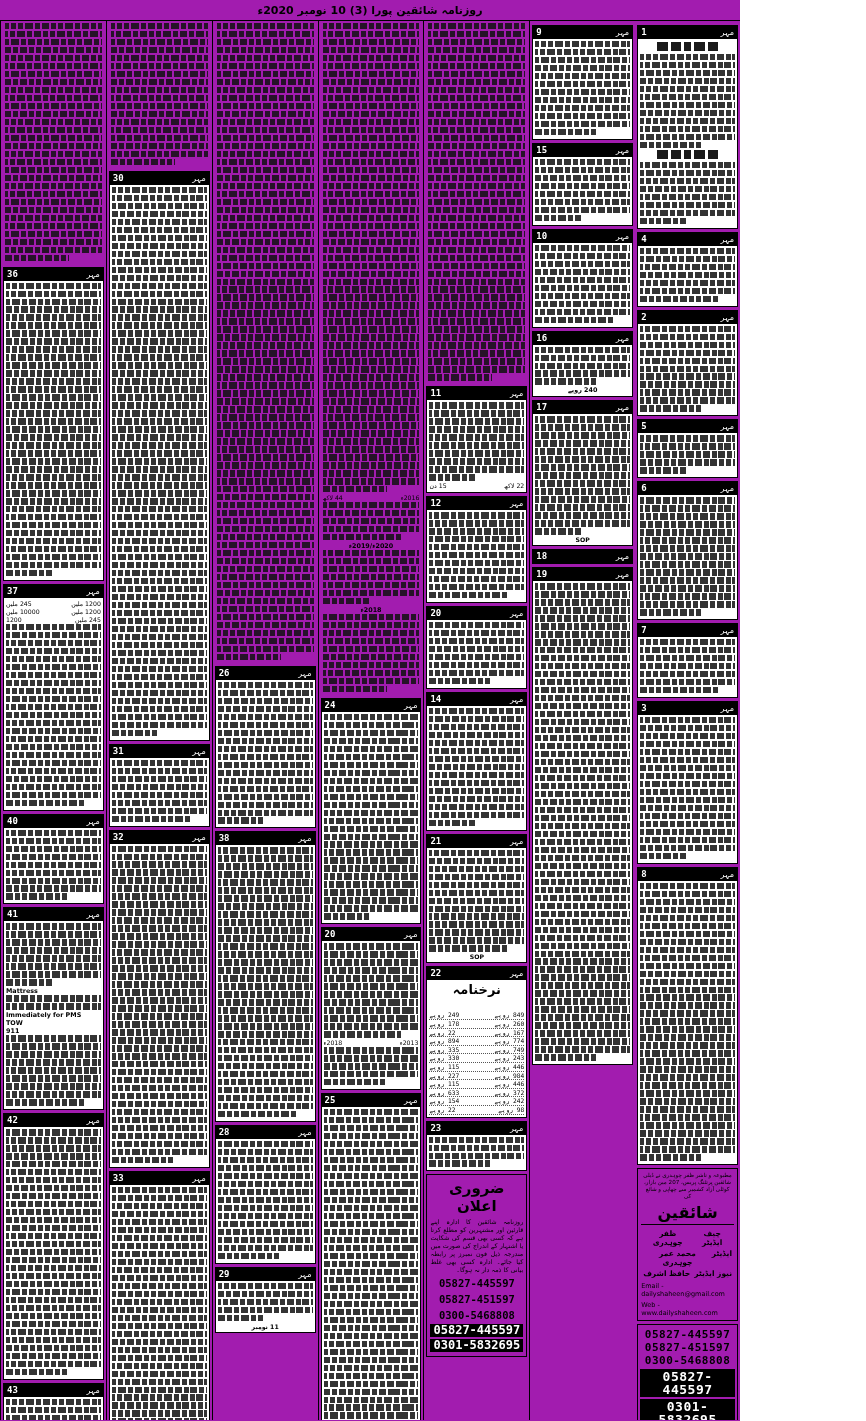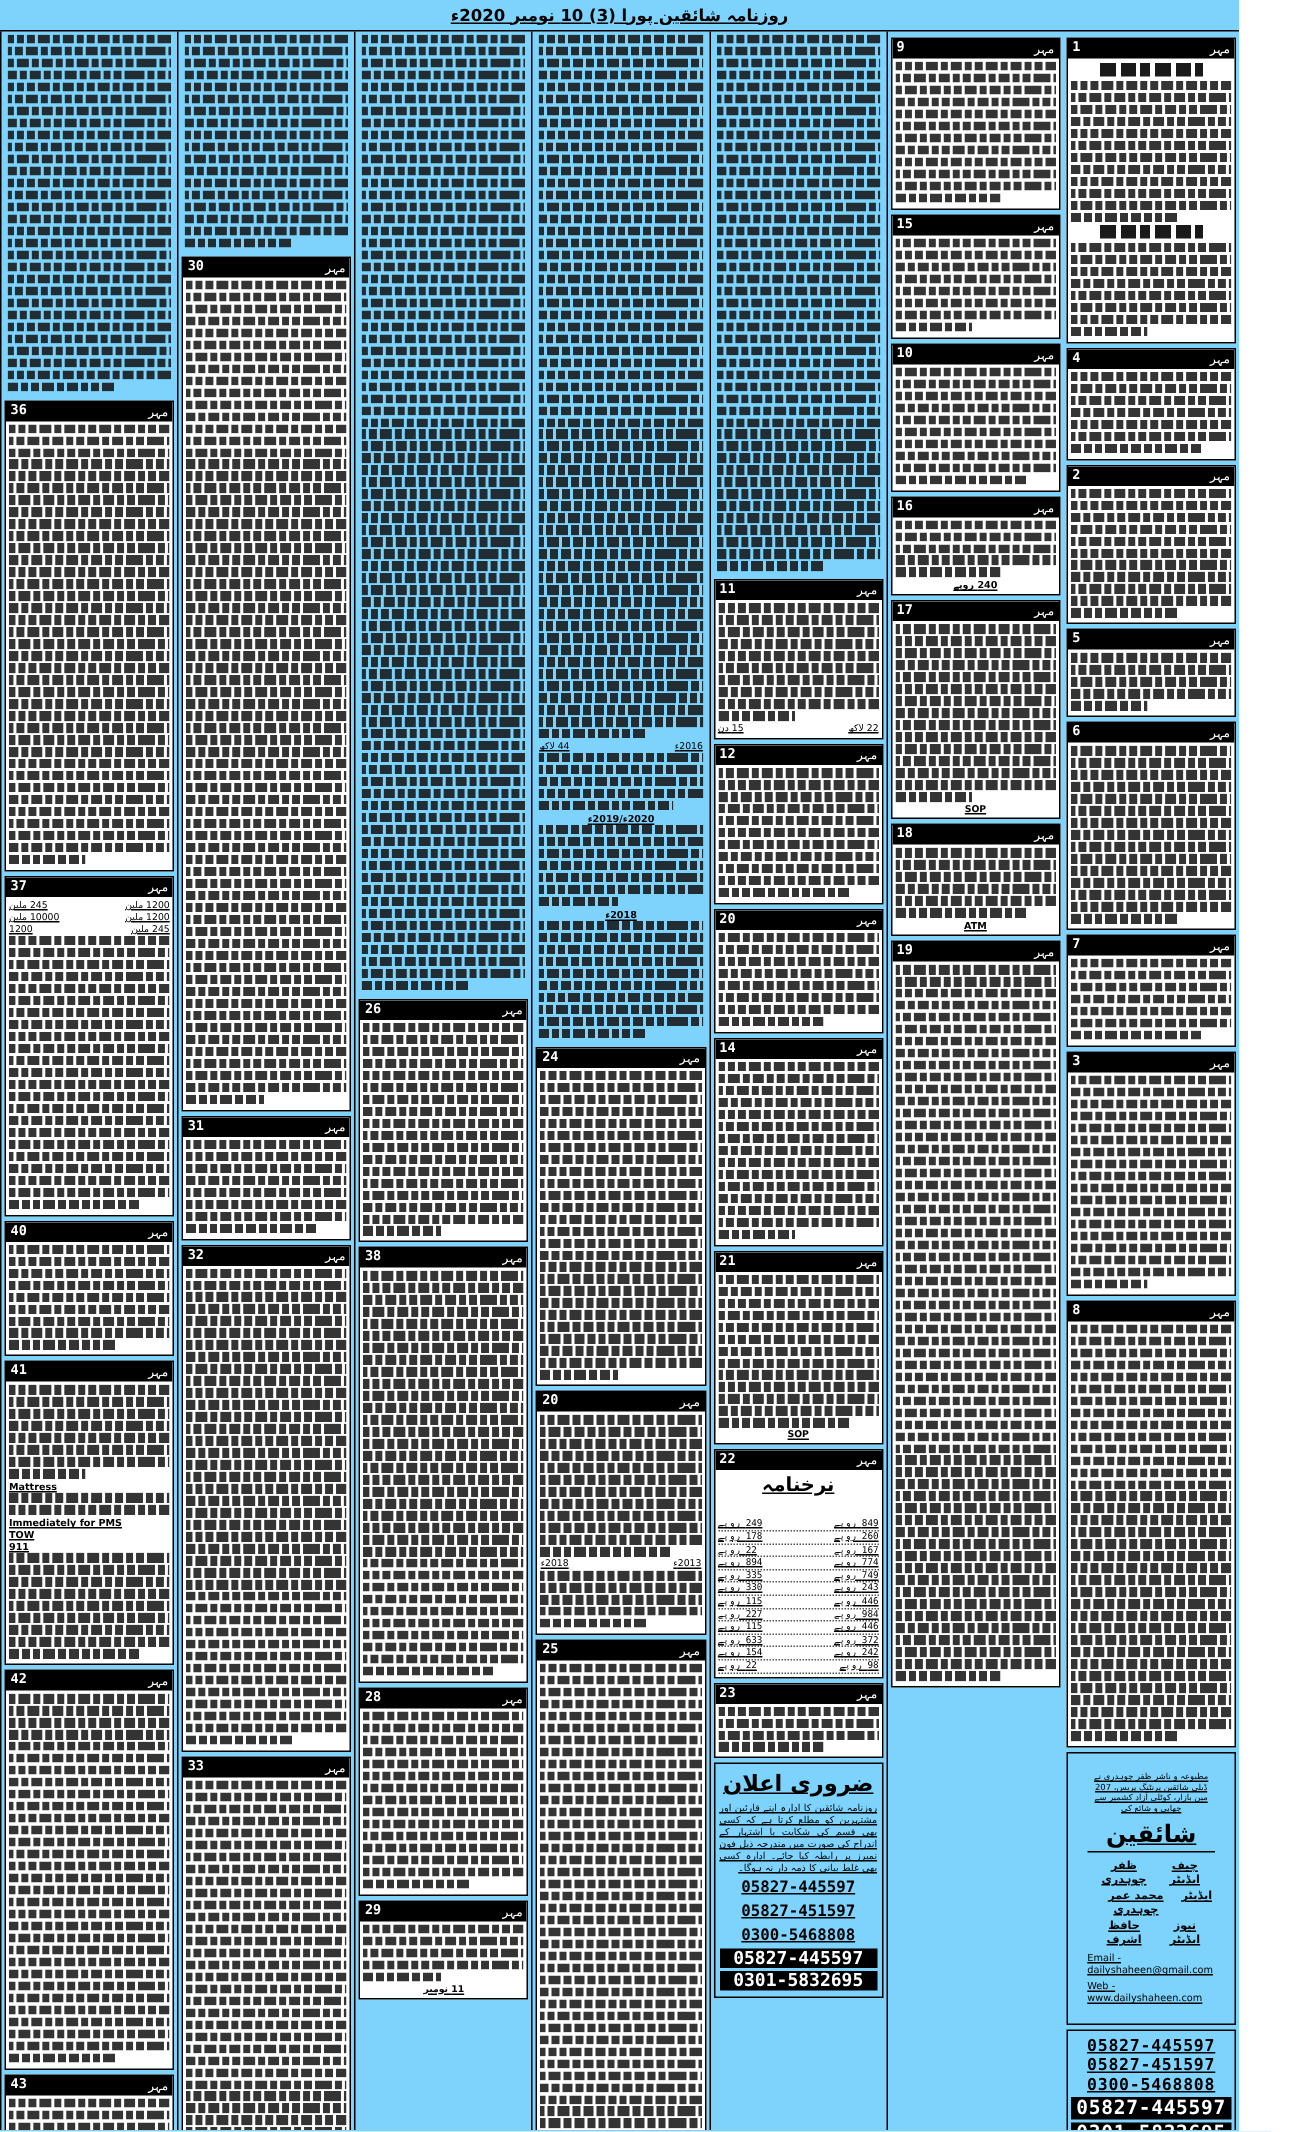--- a/index.html
+++ b/index.html
@@ -1,17 +1,17 @@
 <!DOCTYPE html>
 <html><head>
 <meta charset="utf-8">
 <style>
   html,body{margin:0;padding:0;background:#fff;}
   body{width:866px;height:1421px;font-family:"DejaVu Sans","Liberation Sans",sans-serif;color:#000;}
-  .page{position:relative;width:826px;height:1421px;overflow:hidden;background:#7dd3fc;text-decoration:underline;}
+  .page{position:relative;width:740px;height:1421px;overflow:hidden;background:#a21caf;}
 
   
   .masthead{height:20px;border-bottom:1.5px solid #000;display:flex;align-items:center;justify-content:center;}
   .masthead .mh-text{font-size:11px;font-weight:bold;direction:rtl;letter-spacing:0;}
 
   
   .grid{display:flex;flex-direction:row-reverse;height:1399px;}
   .col{flex:1 1 0;border-left:1px solid #000;padding:2px 2px 0 2px;box-sizing:border-box;overflow:hidden;position:relative;}
   .col:first-child{border-left:none;}
 
@@ -28,21 +28,21 @@
   .line.s3{background-position:-17px 0;}
   .line.s4{background-position:-25px 0;}
   .line.short{margin-right:34%;}
   .line.short2{margin-right:52%;}
   .line.short3{margin-right:18%;}
 
   .hdr-line{height:9px;margin:1px 0 3px 0;background:repeating-linear-gradient(90deg,#000 0px,#000 11px,transparent 11px,transparent 14px,#000 14px,#000 24px,transparent 24px,transparent 27px,#000 27px,#000 34px,transparent 34px,transparent 37px);opacity:.9;}
   .hdr-line.c{margin-left:18%;margin-right:18%;}
 
   
-  .imprint{border:1px solid #000;margin-top:3px;padding:13px;text-align:center;}
+  .imprint{border:1px solid #000;margin-top:3px;padding:3px;text-align:center;}
   .imprint .logo{font-size:16px;font-weight:bold;direction:rtl;border-bottom:1px solid #000;padding-bottom:2px;margin-bottom:3px;}
   .imprint .row{display:flex;justify-content:space-between;direction:rtl;font-size:7.5px;font-weight:bold;padding:1px 2px;}
   .imprint .mail{font-size:6.5px;margin-top:3px;text-align:left;direction:ltr;}
   .phonebox{border:1px solid #000;margin-top:3px;padding:3px 2px;text-align:center;}
   .phonebox .ph{font-family:"DejaVu Sans Mono",monospace;font-size:11px;font-weight:bold;letter-spacing:.5px;line-height:13px;}
   .phonebox .ph.big{font-size:13px;background:#000;color:#fff;margin-top:2px;padding:1px 0;}
 
   
   .notice{border:1.5px solid #000;margin:3px 0;padding:4px 3px;text-align:center;}
   .notice .nt{font-size:15px;font-weight:bold;direction:rtl;margin-bottom:3px;}
@@ -388,29 +388,20 @@
             <div class="line short2"></div>
           <div class="center" style="direction:rtl;font-size:6.2px;font-weight:bold;">SOP</div>
         </div>
       </div>
 
       <div class="ad">
         <div class="ad-head">
             <div class="ad-num">18</div>
         <div class="ad-seal">مہر</div>
           </div>
-        <div class="ad-body">
-          <div class="line s1"></div>
-            <div class="line s2"></div>
-            <div class="line s3"></div>
-          <div class="line s4"></div>
-            <div class="line s1"></div>
-            <div class="line short3"></div>
-          <div class="center" style="direction:rtl;font-size:6.4px;font-weight:bold;">ATM</div>
-        </div>
       </div>
 
       <div class="ad">
         <div class="ad-head">
             <div class="ad-num">19</div>
         <div class="ad-seal">مہر</div>
           </div>
         <div class="ad-body">
           <div class="line s2"></div>
             <div class="line s3"></div>

